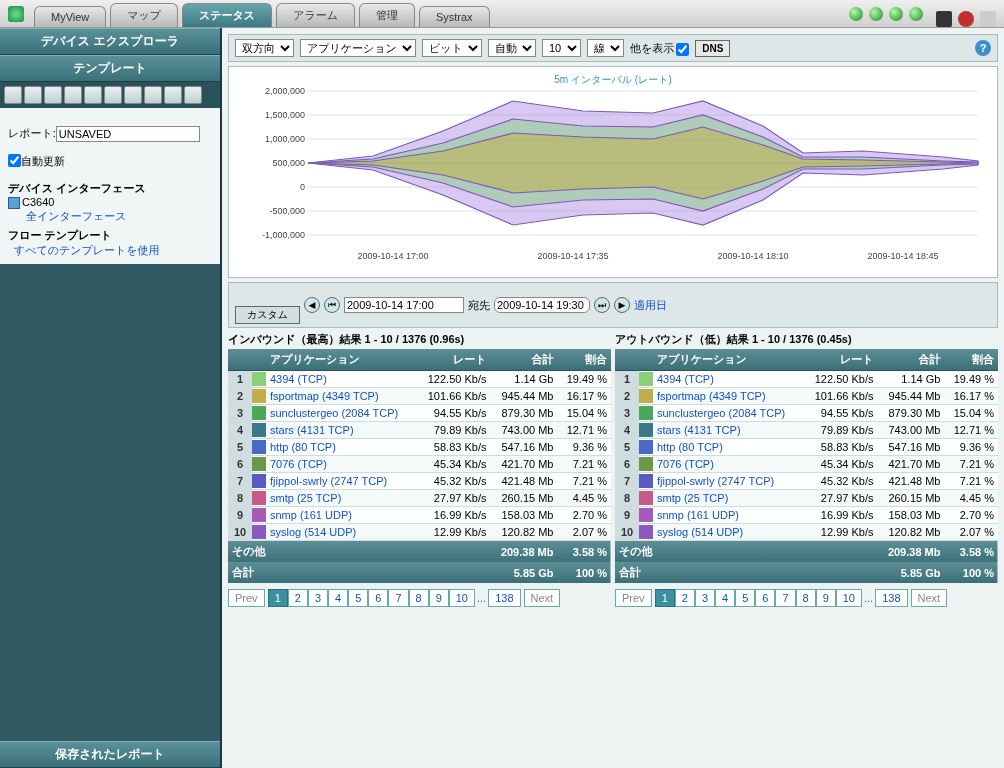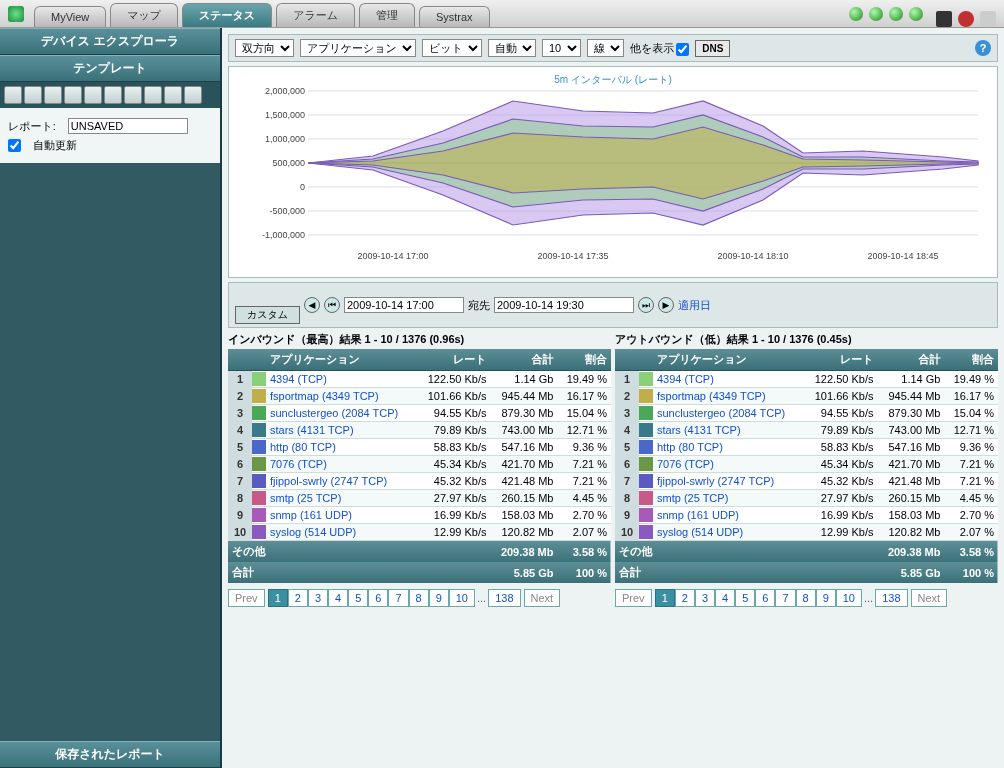--- a/index.html
+++ b/index.html
@@ -13,21 +13,21 @@
   .top-right-icons { display: flex; align-items: center; gap: 6px; margin-left: 8px; }
   .tr-icon { width: 16px; height: 16px; background: #333; border-radius: 2px; }
   .tr-icon.red { background: #c03030; border-radius: 50%; }
   .tr-icon.light { background: #ccc; }
   .main { display: flex; height: 740px; }
   .sidebar { width: 222px; background: #315a62; border-right: 2px solid #1a3a42; display: flex; flex-direction: column; }
   .side-head { background: linear-gradient(#5a909a,#3a7078); color: #fff; font-weight: bold; padding: 4px 8px; font-size: 12px; border-top: 1px solid #82b2ba; border-bottom: 1px solid #1a4048; text-align: center; }
   .side-block { background: #f0f5f5; padding: 6px 8px; font-size: 11px; color: #000; }
   .icon-row { display: flex; gap: 2px; padding: 4px; background: #2a525a; }
   .icon-row .ic { width: 18px; height: 18px; border: 1px solid #888; background: linear-gradient(#e8f0f0,#c0d0d0); border-radius: 2px; }
-  .field-row { margin: 4px 0; display: flex; align-items: center; gap: 12px; }
+  .field-row { margin: 12px 0; display: flex; align-items: flex-start; gap: 0; }
   .field-row label { font-size: 11px; }
   .link { color: #1050d0; text-decoration: none; cursor: pointer; }
   .tree-device { font-size: 11px; margin-top: 4px; }
   .tree-device .dev-icon { display: inline-block; width: 12px; height: 12px; background: #5aa0d8; border: 1px solid #2a6088; margin-right: 2px; vertical-align: middle; }
   .side-bottom { margin-top: auto; }
   .content { flex: 1; background: #edf3f3; display: flex; flex-direction: column; padding: 6px; gap: 4px; overflow: hidden; }
   .toolbar { display: flex; gap: 6px; align-items: center; background: #dde7e7; padding: 4px 6px; border: 1px solid #aabbbb; }
   select, input[type=text] { font-size: 11px; border: 1px solid #888; background: #fff; padding: 1px 2px; }
   .help-icon { margin-left: auto; width: 16px; height: 16px; border-radius: 50%; background: #3a90d0; color: #fff; text-align: center; line-height: 16px; font-weight: bold; cursor: pointer; }
   .dns-btn { border: 1px solid #666; padding: 2px 6px; font-weight: bold; background: #e8e8e8; font-size: 10px; }
@@ -92,25 +92,32 @@
       <div class="ic"></div>
       <div class="ic"></div>
       <div class="ic"></div>
       <div class="ic"></div>
       <div class="ic"></div>
       <div class="ic"></div>
     </div>
     <div class="side-block">
       <div class="field-row">
         <label>レポート:</label>
-        <input type="text" style="width: 120px;" value="UNSAVED">
+        <input type="text" style="width: 144px;" value="UNSAVED">
       </div>
       <div class="field-row">
         <input type="checkbox" checked="" style="">
         <label>自動更新</label>
+      </div>
+      <div class="tree-device">
+        <div style="font-weight:bold">デバイス インターフェース</div>
+        <div><span class="dev-icon"></span><span>C3640</span></div>
+        <div style="padding-left:18px"><a class="link">全インターフェース</a></div>
+        <div style="font-weight:bold;margin-top:4px">フロー テンプレート</div>
+        <div style="padding-left:6px"><a class="link">すべてのテンプレートを使用</a></div>
       </div>
     </div>
     <div class="side-bottom">
       <div class="side-head">保存されたレポート</div>
     </div>
   </div>
 
   <div class="content">
     <div class="toolbar">
       <select><option>双方向</option></select>
@@ -166,21 +173,21 @@
         </g>
       </svg>
     </div>
 
     <div class="range-bar">
       <button class="btn-small">カスタム</button>
       <span class="nav-arrow">◀</span>
       <span class="nav-arrow">⏮</span>
       <input type="text" style="width: 120px;" value="2009-10-14 17:00">
       <span>宛先</span>
-      <input type="text" style="width: 140px;" value="2009-10-14 19:30">
+      <input type="text" style="width: 96px; border-radius: 6px;" value="2009-10-14 19:30">
       <span class="nav-arrow">⏭</span>
       <span class="nav-arrow">▶</span>
       <a class="link">適用日</a>
     </div>
 
     <div class="tables">
       <div class="tbl-col">
         <div class="tbl-title"><span>インバウンド（最高）結果 </span><span>1 - 10 / 1376 (0.96s)</span></div>
         <table>
           <thead>

